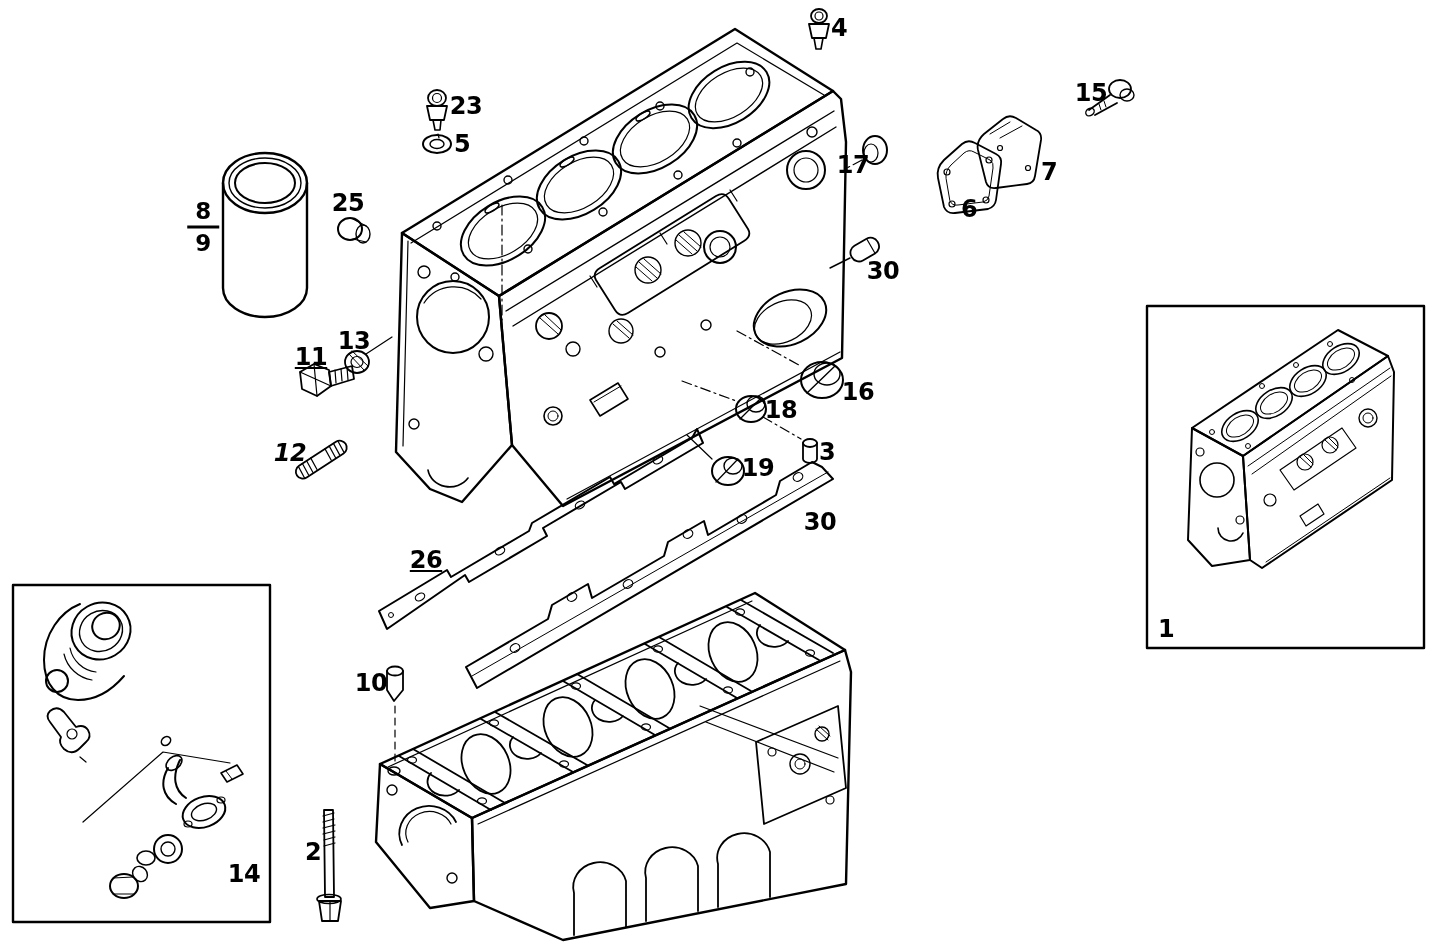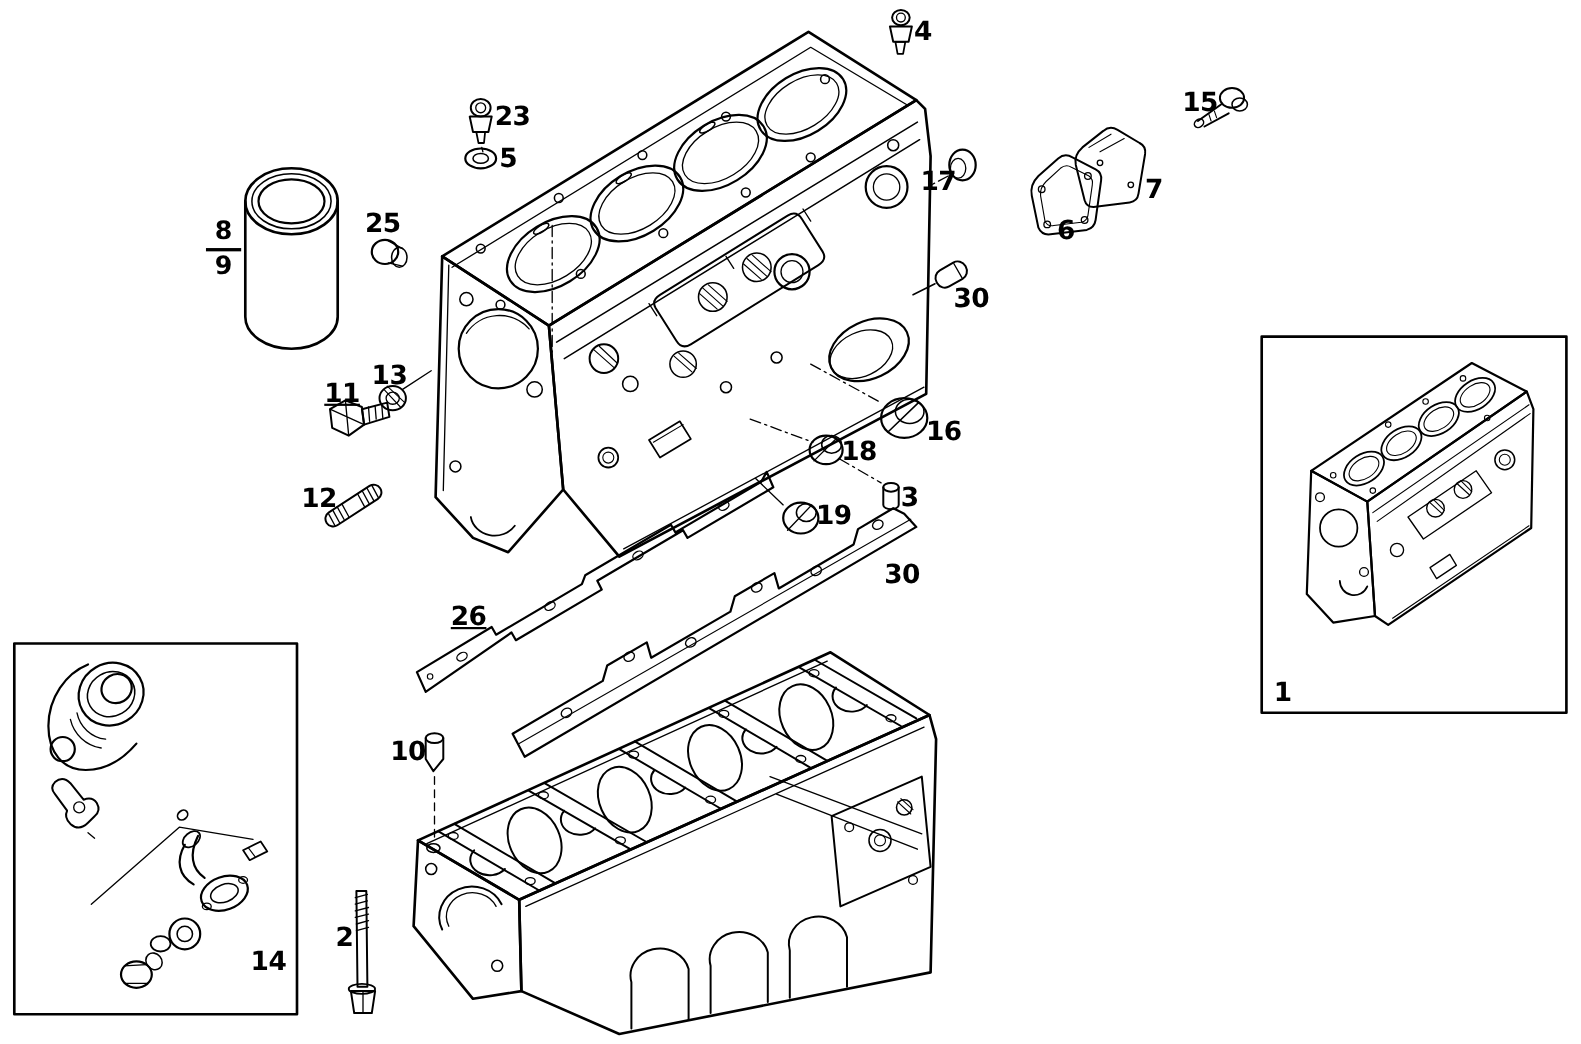--- a/index.html
+++ b/index.html
@@ -367,21 +367,21 @@
       <span class="callout" style="left: 839px; top: 28px;">4</span>
       <span class="callout" style="left: 462px; top: 144px;">5</span>
       <span class="callout" style="left: 969px; top: 209px;">6</span>
       <span class="callout" style="left: 1049px; top: 172px;">7</span>
       <div class="callout fraction" style="left: 203px; top: 227px;">
         <span class="num">8</span>
         <span class="den">9</span>
       </div>
       <span class="callout" style="left: 371px; top: 683px; text-align: center;">10</span>
       <span class="callout" style="left: 311px; top: 357px; text-decoration: underline;">11</span>
-      <span class="callout" style="left: 290px; top: 453px;">12</span>
+      <span class="callout" style="left: 290px; top: 453px; font-style: italic;">12</span>
       <span class="callout" style="left: 354px; top: 341px;">13</span>
       <span class="callout" style="left: 244px; top: 874px;">14</span>
       <span class="callout" style="left: 1091px; top: 93px;">15</span>
       <span class="callout" style="left: 858px; top: 392px;">16</span>
       <span class="callout" style="left: 853px; top: 149px; margin-top: 16px;">17</span>
       <span class="callout" style="left: 781px; top: 410px;">18</span>
       <span class="callout" style="left: 758px; top: 468px;">19</span>
       <span class="callout" style="left: 820px; top: 522px;">30</span>
       <span class="callout" style="left: 466px; top: 106px; text-align: center;">23</span>
       <span class="callout" style="left: 348px; top: 203px;">25</span>

